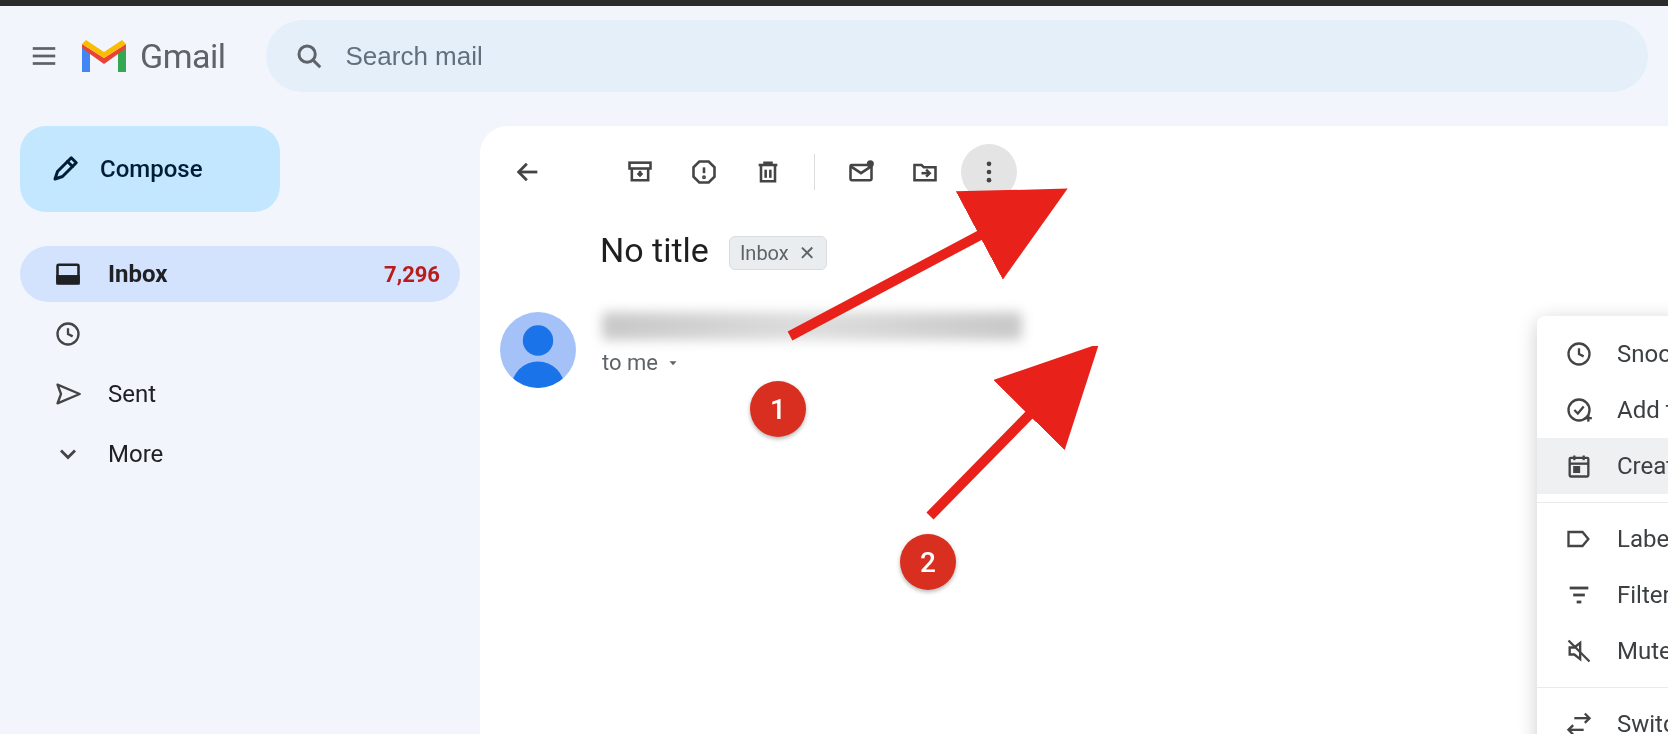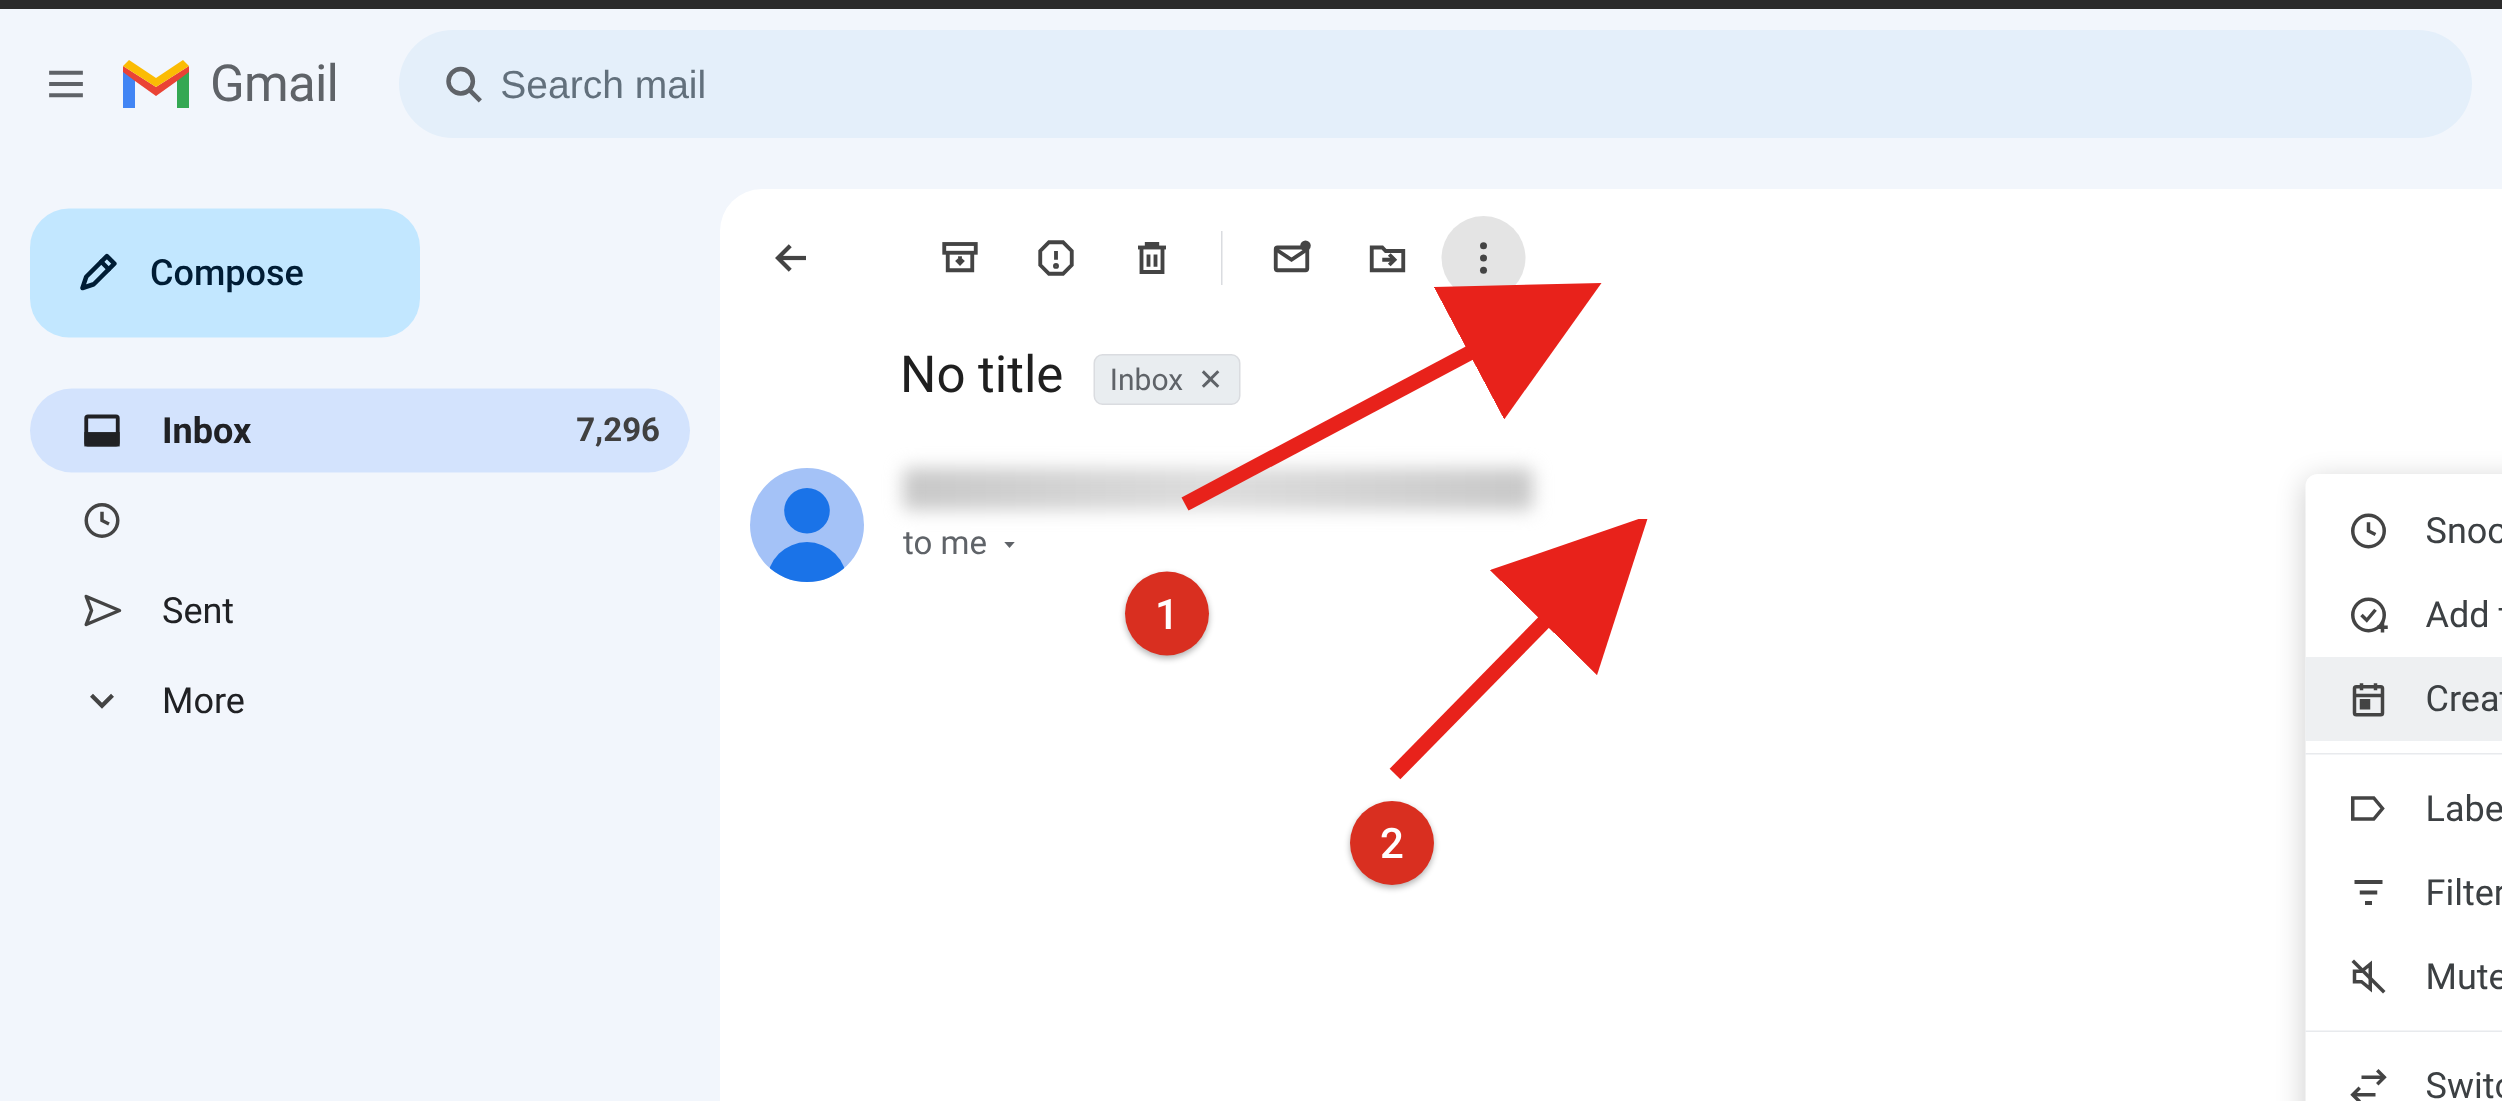--- a/index.html
+++ b/index.html
@@ -6,37 +6,37 @@
 html, body { width: 1668px; height: 734px; font-family: "Google Sans", Roboto, Arial, sans-serif; background: #f2f6fc; overflow: hidden; color: #202124; }
 .browser-bar { height: 6px; background: #2b2b2b; }
 
 .app { display: flex; flex-direction: column; height: calc(100% - 6px); }
 
 
 .header { display: flex; align-items: center; padding: 14px 20px 14px 20px; height: 100px; }
 .menu-btn { width: 48px; height: 48px; border-radius: 50%; display:flex; align-items:center; justify-content:center; margin-right: 10px; }
 .logo { display:flex; align-items:center; gap: 10px; margin-right: 40px; }
 .logo-text { font-size: 34px; color: #5f6368; font-weight: 400; letter-spacing: -0.5px; }
-.search { flex: 1; background: #e4effa; border-radius: 40px; height: 72px; display:flex; align-items:center; padding: 0 28px; gap: 10px; }
+.search { flex: 1; background: #e4effa; border-radius: 40px; height: 72px; display:flex; align-items:center; padding: 0 28px; gap: 22px; }
 .search input { border:none; background:transparent; font-size: 26px; outline:none; flex:1; color:#495057; }
 .search input::placeholder { color:#62707c; }
 
 
 .body { display:flex; flex:1; overflow:hidden; }
 
 
 .sidebar { width: 480px; padding: 20px 20px 20px 20px; display:flex; flex-direction:column; gap:4px; }
-.compose { background:#c2e7ff; border-radius: 26px; height: 86px; width: 260px; display:flex; align-items:center; gap: 20px; padding: 0 30px; margin-bottom: 30px; margin-left: 0px; margin-top: 13px; }
+.compose { background:#c2e7ff; border-radius: 26px; height: 86px; width: 260px; display:flex; align-items:center; gap: 20px; padding: 0 30px; margin-bottom: 30px; margin-left: 0px; }
 .compose-label { font-size: 24px; font-weight: 500; color:#001d35; }
 
 .nav-item { display:flex; align-items:center; gap: 26px; padding: 10px 20px 10px 34px; border-radius: 30px; height: 56px; }
 .nav-item.active { background:#d3e3fd; }
 .nav-label { font-size: 24px; color:#202124; flex:1; }
 .nav-item.active .nav-label, .nav-item.bold .nav-label { font-weight: 700; }
-.nav-count { font-size: 22px; color:#404040; font-weight:400; }
+.nav-count { font-size: 22px; color:#b91c1c; font-weight:400; }
 .nav-item.active .nav-count { font-weight:700; }
 
 
 .main { flex:1; background:#fff; border-top-left-radius: 28px; margin-top: 20px; position:relative; overflow:visible; }
 .toolbar { display:flex; align-items:center; gap: 8px; padding: 18px 20px; }
 .tb-btn { width: 56px; height: 56px; border-radius:50%; display:flex; align-items:center; justify-content:center; }
 .tb-btn.more { background:#e4e4e4; }
 .tb-sep { width:1px; height:36px; background:#dadce0; margin: 0 10px; }
 
 .subject-row { display:flex; align-items:flex-end; gap:20px; padding: 12px 0 12px 120px; }

